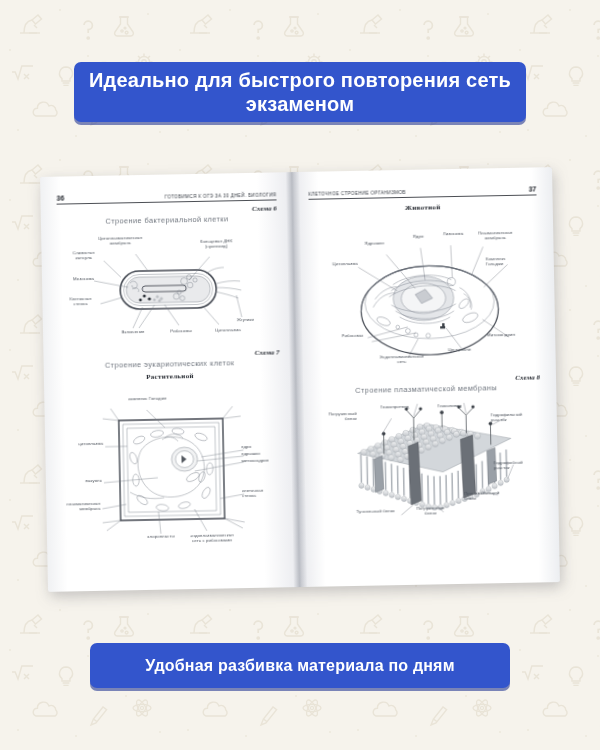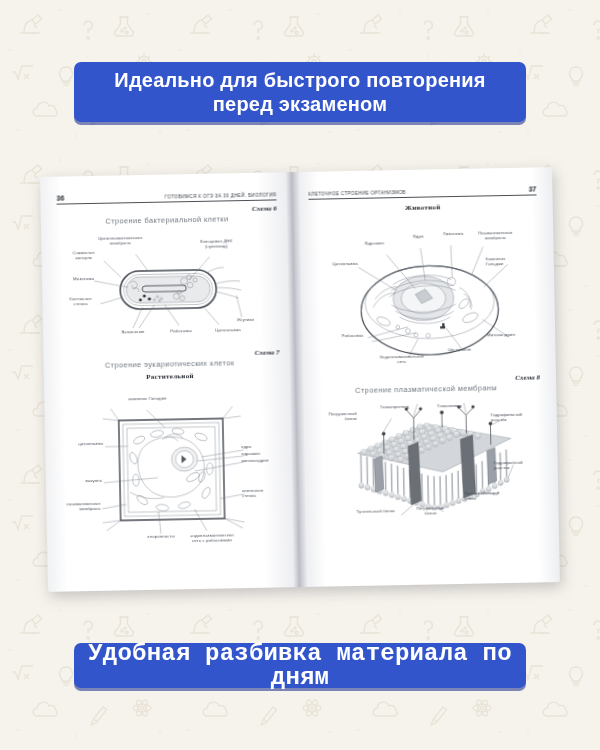--- a/index.html
+++ b/index.html
@@ -32,22 +32,22 @@
     box-shadow:0 3px 0 rgba(20,40,140,.55);
     z-index:6;
     display:flex; align-items:center; justify-content:center;
     padding:6px 14px;
   }
   #banner-top{
     top:62px; width:452px; height:60px;
     font-size:20px; line-height:24px;
   }
   #banner-bottom{
-    top:643px; width:452px; height:45px;
-    font-size:24px; line-height:24px;font-family:Liberation Mono, monospace;
+    top:643px; width:420px; height:45px;
+    font-size:16px; line-height:24px;
   }
 
   
   #book{
     position:absolute;
     left:44px; top:172px;
     width:512px; height:415px;
     z-index:4;
     transform:rotate(-1.1deg);
     filter:drop-shadow(2px 5px 7px rgba(80,80,90,.30));
@@ -200,21 +200,21 @@
       <pattern id="bgpat" width="170" height="150" patternUnits="userSpaceOnUse">
         <use href="#tile"></use>
       </pattern>
     </defs>
     <rect width="600" height="750" fill="#f6f3ec"></rect>
     <rect width="600" height="750" fill="url(#bgpat)"></rect>
   </svg>
 </div>
 
 <div class="banner" id="banner-top">
-  <span>Идеально для быстрого повторения перед экзаменом</span>
+  <span>Идеально для быстрого повторения сеть экзаменом</span>
 </div>
 
 <div id="book">
 
   <div class="page" id="page-left">
     <div class="page-inner">
 
       <div class="runhead" id="runhead-left">
         <span class="folio">36</span>
         <span class="rh-text">ГОТОВИМСЯ К ОГЭ ЗА 30 ДНЕЙ. БИОЛОГИЯ</span>

